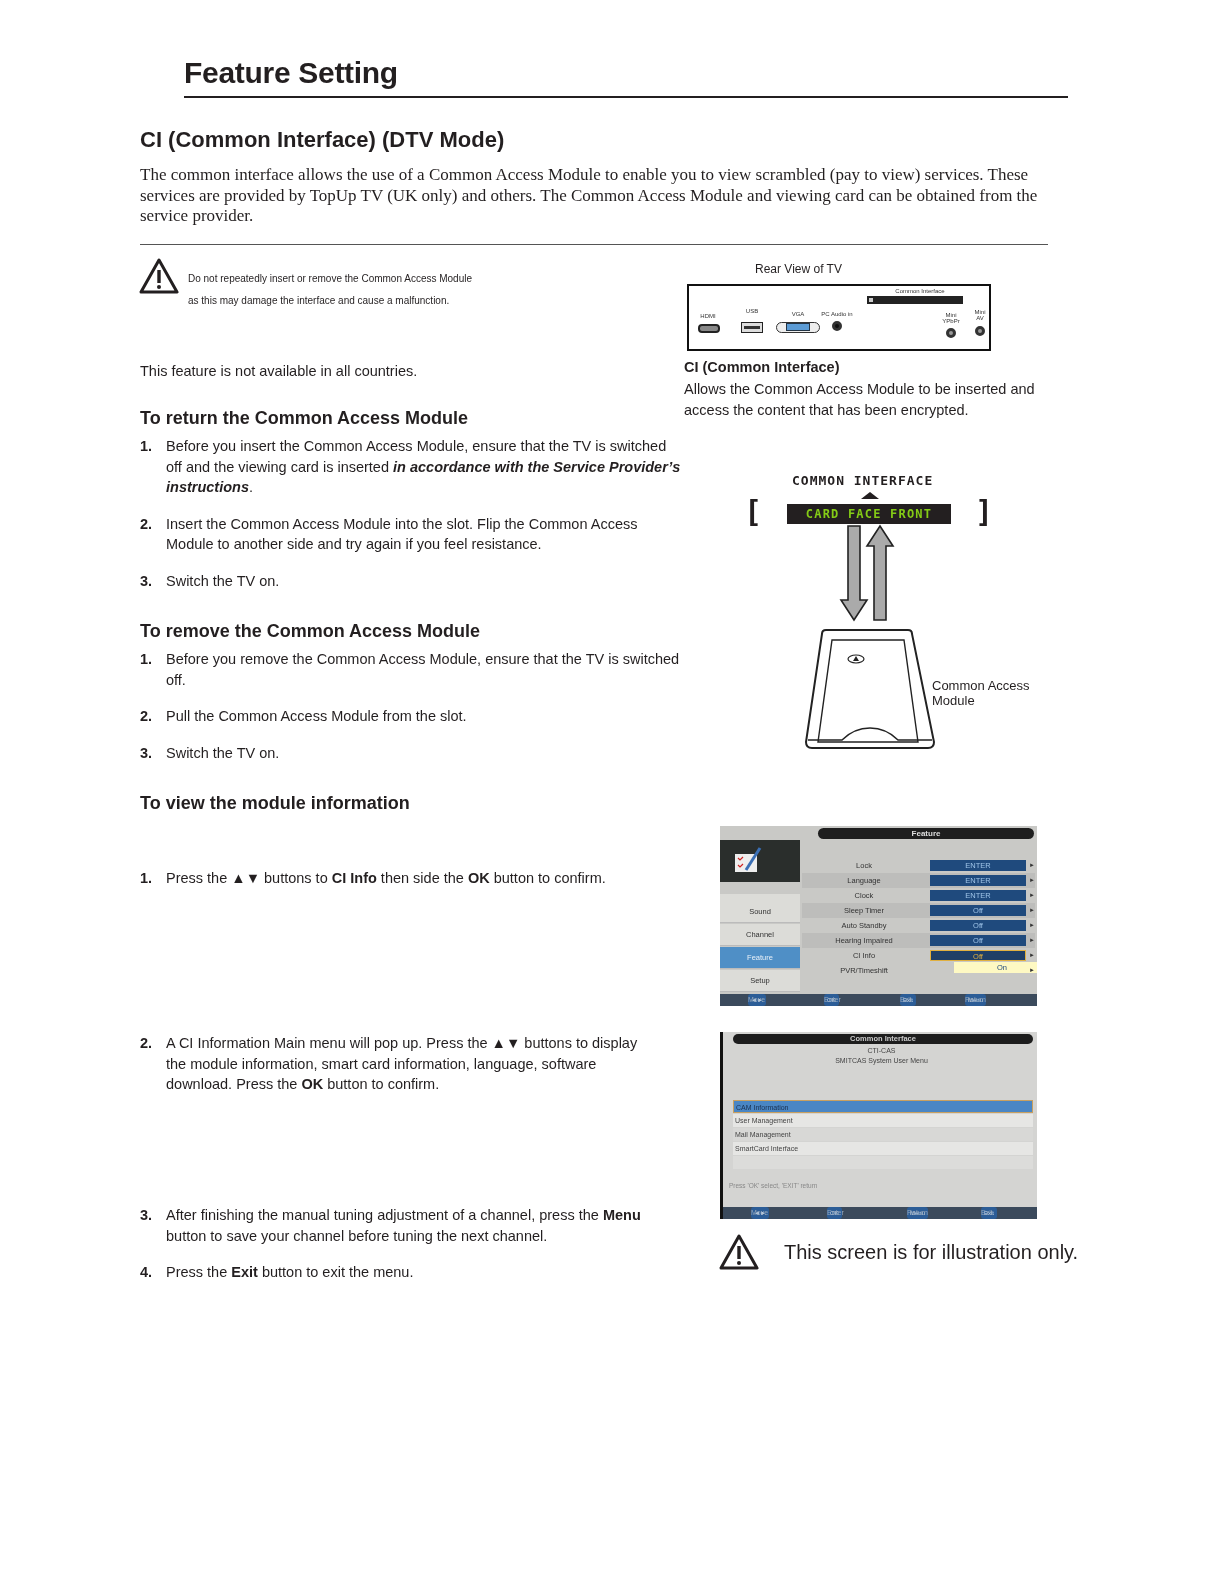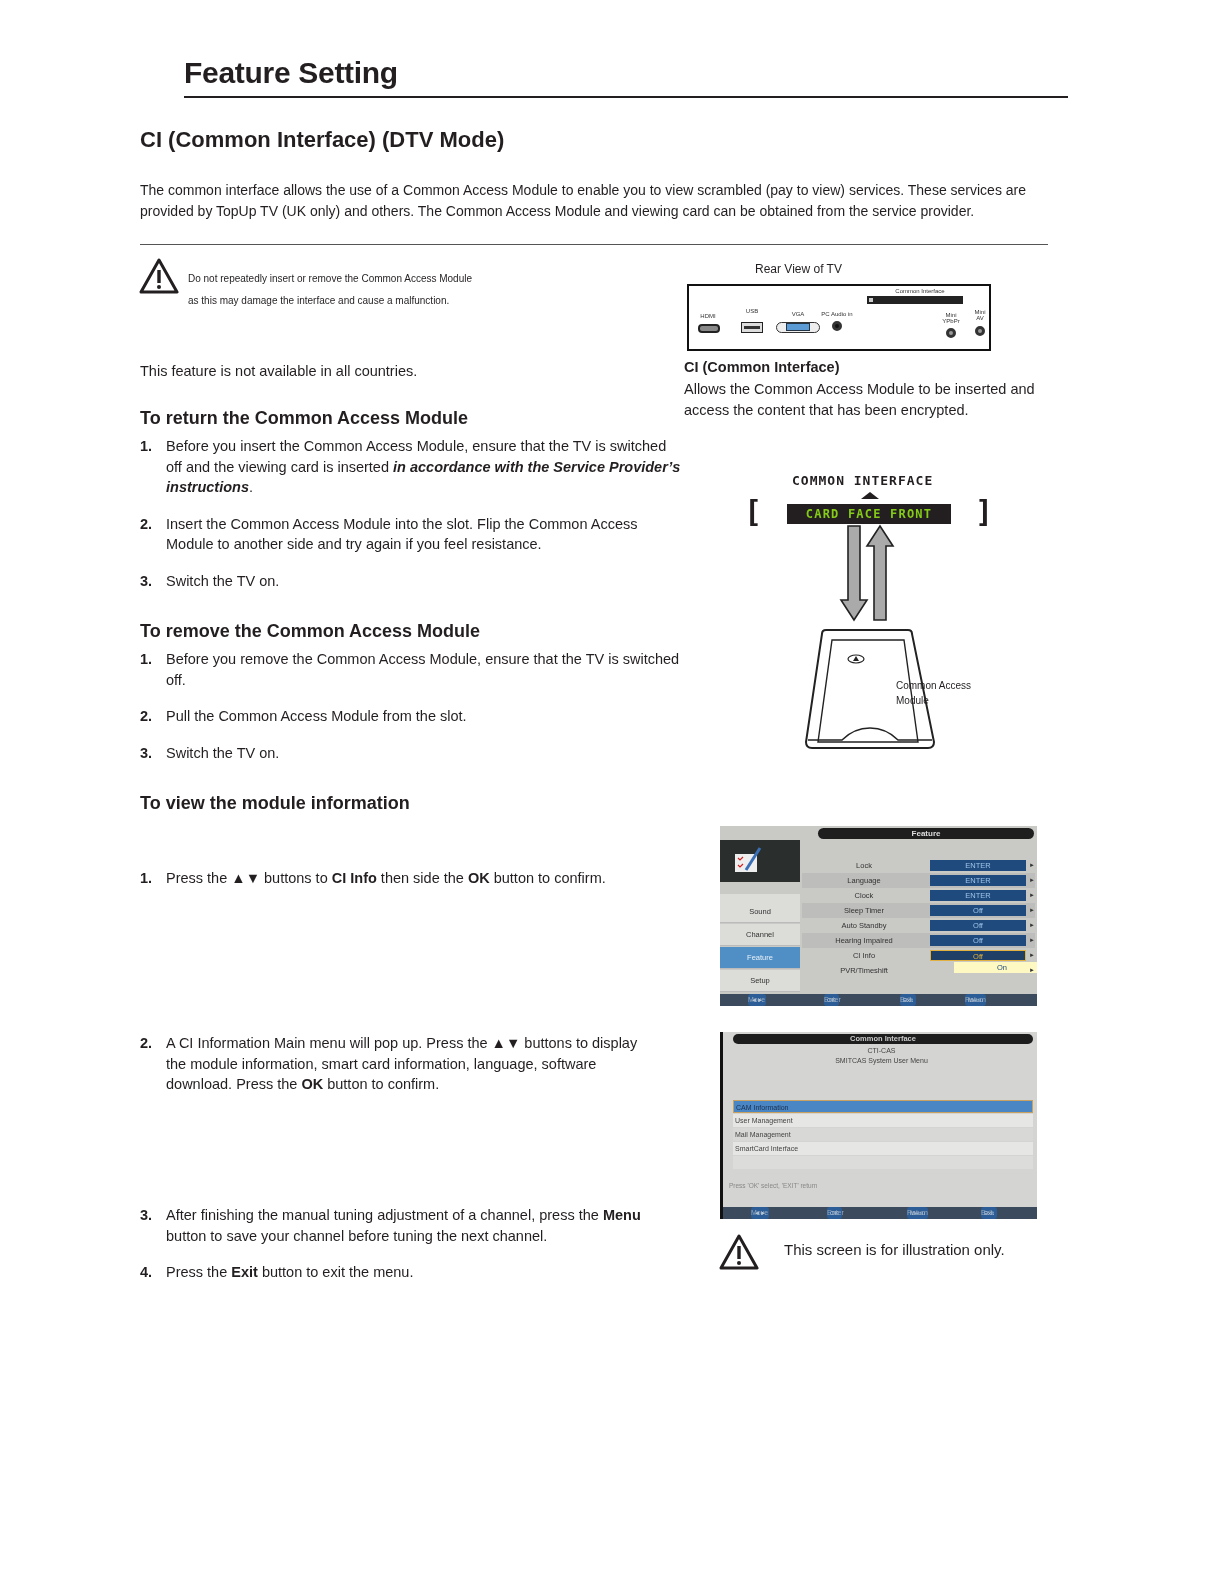--- a/index.html
+++ b/index.html
@@ -1,41 +1,41 @@
 <!DOCTYPE html>
 <html><head>
 <meta charset="utf-8">
 <style>
   * { box-sizing: border-box; margin: 0; padding: 0; }
   body { width: 1224px; height: 1584px; background: #fff; font-family: "Liberation Sans", sans-serif; color: #231f20; position: relative; overflow: hidden; }
   .abs { position: absolute; }
   .page-title { left: 184px; top: 56px; font-size: 30px; font-weight: bold; letter-spacing: -0.3px; }
   .title-rule { left: 184px; top: 96px; width: 884px; height: 2px; background: #231f20; }
   .section-title { left: 140px; top: 127px; font-size: 22px; font-weight: bold; }
-  .intro { left: 140px; top: 180px; width: 910px; font-size: 14px; line-height: 20.5px; }
+  .intro { left: 140px; top: 165px; width: 910px; font-size: 17px; line-height: 20.5px; font-family: Liberation Serif, serif; }
   .hr { left: 140px; top: 244px; width: 908px; height: 1px; background: #555; }
   .warn-icon { width: 40px; height: 36px; }
   .warn-text { left: 188px; top: 268px; width: 290px; font-size: 10px; line-height: 22px; }
   .avail { left: 140px; top: 363px; font-size: 14.5px; }
   h3 { position: absolute; font-size: 18px; font-weight: bold; }
   .steps { position: absolute; left: 140px; width: 545px; font-size: 14.5px; line-height: 20.5px; }
   .step { display: flex; margin-bottom: 16px; }
   .step .num { width: 26px; flex: none; font-weight: bold; }
   .step .txt { flex: 1; }
   .bi { font-weight: bold; font-style: italic; }
   b { font-weight: bold; }
   .rear-label { left: 755px; top: 262px; font-size: 12px; }
   .rear-box { left: 687px; top: 284px; width: 304px; height: 67px; border: 2px solid #111; background: #fff; }
   .tiny { position: absolute; font-size: 6px; color: #333; text-align: center; }
   .ci-head { left: 684px; top: 359px; font-size: 14.5px; font-weight: bold; }
   .ci-desc { left: 684px; top: 379px; width: 370px; font-size: 14.5px; line-height: 20.5px; }
   .cif-label { left: 792px; top: 473px; font-size: 13px; font-weight: bold; letter-spacing: 1px; font-family: "DejaVu Sans Mono", monospace; }
   .cardface { left: 787px; top: 504px; width: 164px; height: 20px; background: #231f20; color: #84cc16; font-size: 12px; font-weight: bold; letter-spacing: 1.2px; text-align: center; line-height: 20px; font-family: "DejaVu Sans Mono", monospace; }
   .bracket { font-size: 30px; font-weight: bold; top: 494px; font-family: "DejaVu Sans Mono", monospace; }
-  .cam-label { left: 896px; top: 679px; font-size: 10px; line-height: 14.5px; }
+  .cam-label { left: 932px; top: 679px; font-size: 13px; line-height: 14.5px; }
   
   .tv1 { left: 720px; top: 826px; width: 317px; height: 180px; background: #c9c9c6; overflow: hidden; font-size: 7.5px; color: #333; }
   .tv1 .header { position: absolute; left: 98px; top: 2px; width: 216px; height: 11px; background: #1e1e1e; border-radius: 6px; color: #ddd; text-align: center; font-size: 8px; line-height: 11px; font-weight: bold; }
   .tv1 .icon-box { position: absolute; left: 0; top: 14px; width: 80px; height: 42px; background: #2a2e2c; }
   .tv1 .side { position: absolute; left: 0; width: 80px; height: 22px; line-height: 22px; text-align: center; background: #dcdcd8; border-bottom: 1px solid #bbb; }
   .tv1 .side.active { background: #4f8fc6; color: #e8f0f8; }
   .tv1 .row { position: absolute; left: 82px; width: 233px; height: 15px; }
   .tv1 .row .lbl { position: absolute; left: 0; width: 124px; text-align: center; line-height: 15px; }
   .tv1 .row .val { position: absolute; left: 128px; top: 2px; width: 96px; height: 11px; background: #1f4a7d; color: #9fc4e8; text-align: center; line-height: 11px; }
   .tv1 .row .arr { position: absolute; left: 227px; line-height: 15px; font-size: 6px; }
@@ -43,21 +43,21 @@
   .tv1 .footer span { position: absolute; }
   .key { display: inline-block; background: #2c5d97; color: #cde; border-radius: 3px; padding: 0 3px; margin-right: 3px; font-size: 6px; }
   
   .tv2 { left: 720px; top: 1032px; width: 317px; height: 187px; background: #d4d4d2; overflow: hidden; font-size: 7px; color: #444; border-left: 3px solid #111; }
   .tv2 .header { position: absolute; left: 10px; top: 2px; width: 300px; height: 10px; background: #1d1d1d; border-radius: 6px; color: #ccc; text-align: center; font-size: 7.5px; line-height: 10px; font-weight: bold; }
   .tv2 .sub { position: absolute; left: 0; width: 317px; text-align: center; }
   .tv2 .item { position: absolute; left: 10px; width: 300px; height: 13px; line-height: 13px; padding-left: 2px; background: #e6e6e4; }
   .tv2 .item.sel { background: #4a86c4; color: #1a3050; border: 1px solid #c8a060; }
   .tv2 .footer { position: absolute; left: 0; top: 175px; width: 317px; height: 12px; background: #3b4a5c; color: #9aaabb; font-size: 7px; line-height: 12px; }
   .tv2 .footer span { position: absolute; }
-  .note { left: 784px; top: 1241px; font-size: 15px; text-align: center; }
+  .note { left: 784px; top: 1241px; font-size: 20px; text-align: center; }
 </style>
 </head>
 <body>
 
 <div class="abs page-title">Feature Setting</div>
 <div class="abs title-rule"></div>
 
 <div class="abs section-title">CI (Common Interface) (DTV Mode)</div>
 <div class="abs intro">The common interface allows the use of a Common Access Module to enable you to view scrambled (pay to view) services. These services are provided by TopUp TV (UK only) and others. The Common Access Module and viewing card can be obtained from the service provider.</div>
 <div class="abs hr"></div>

